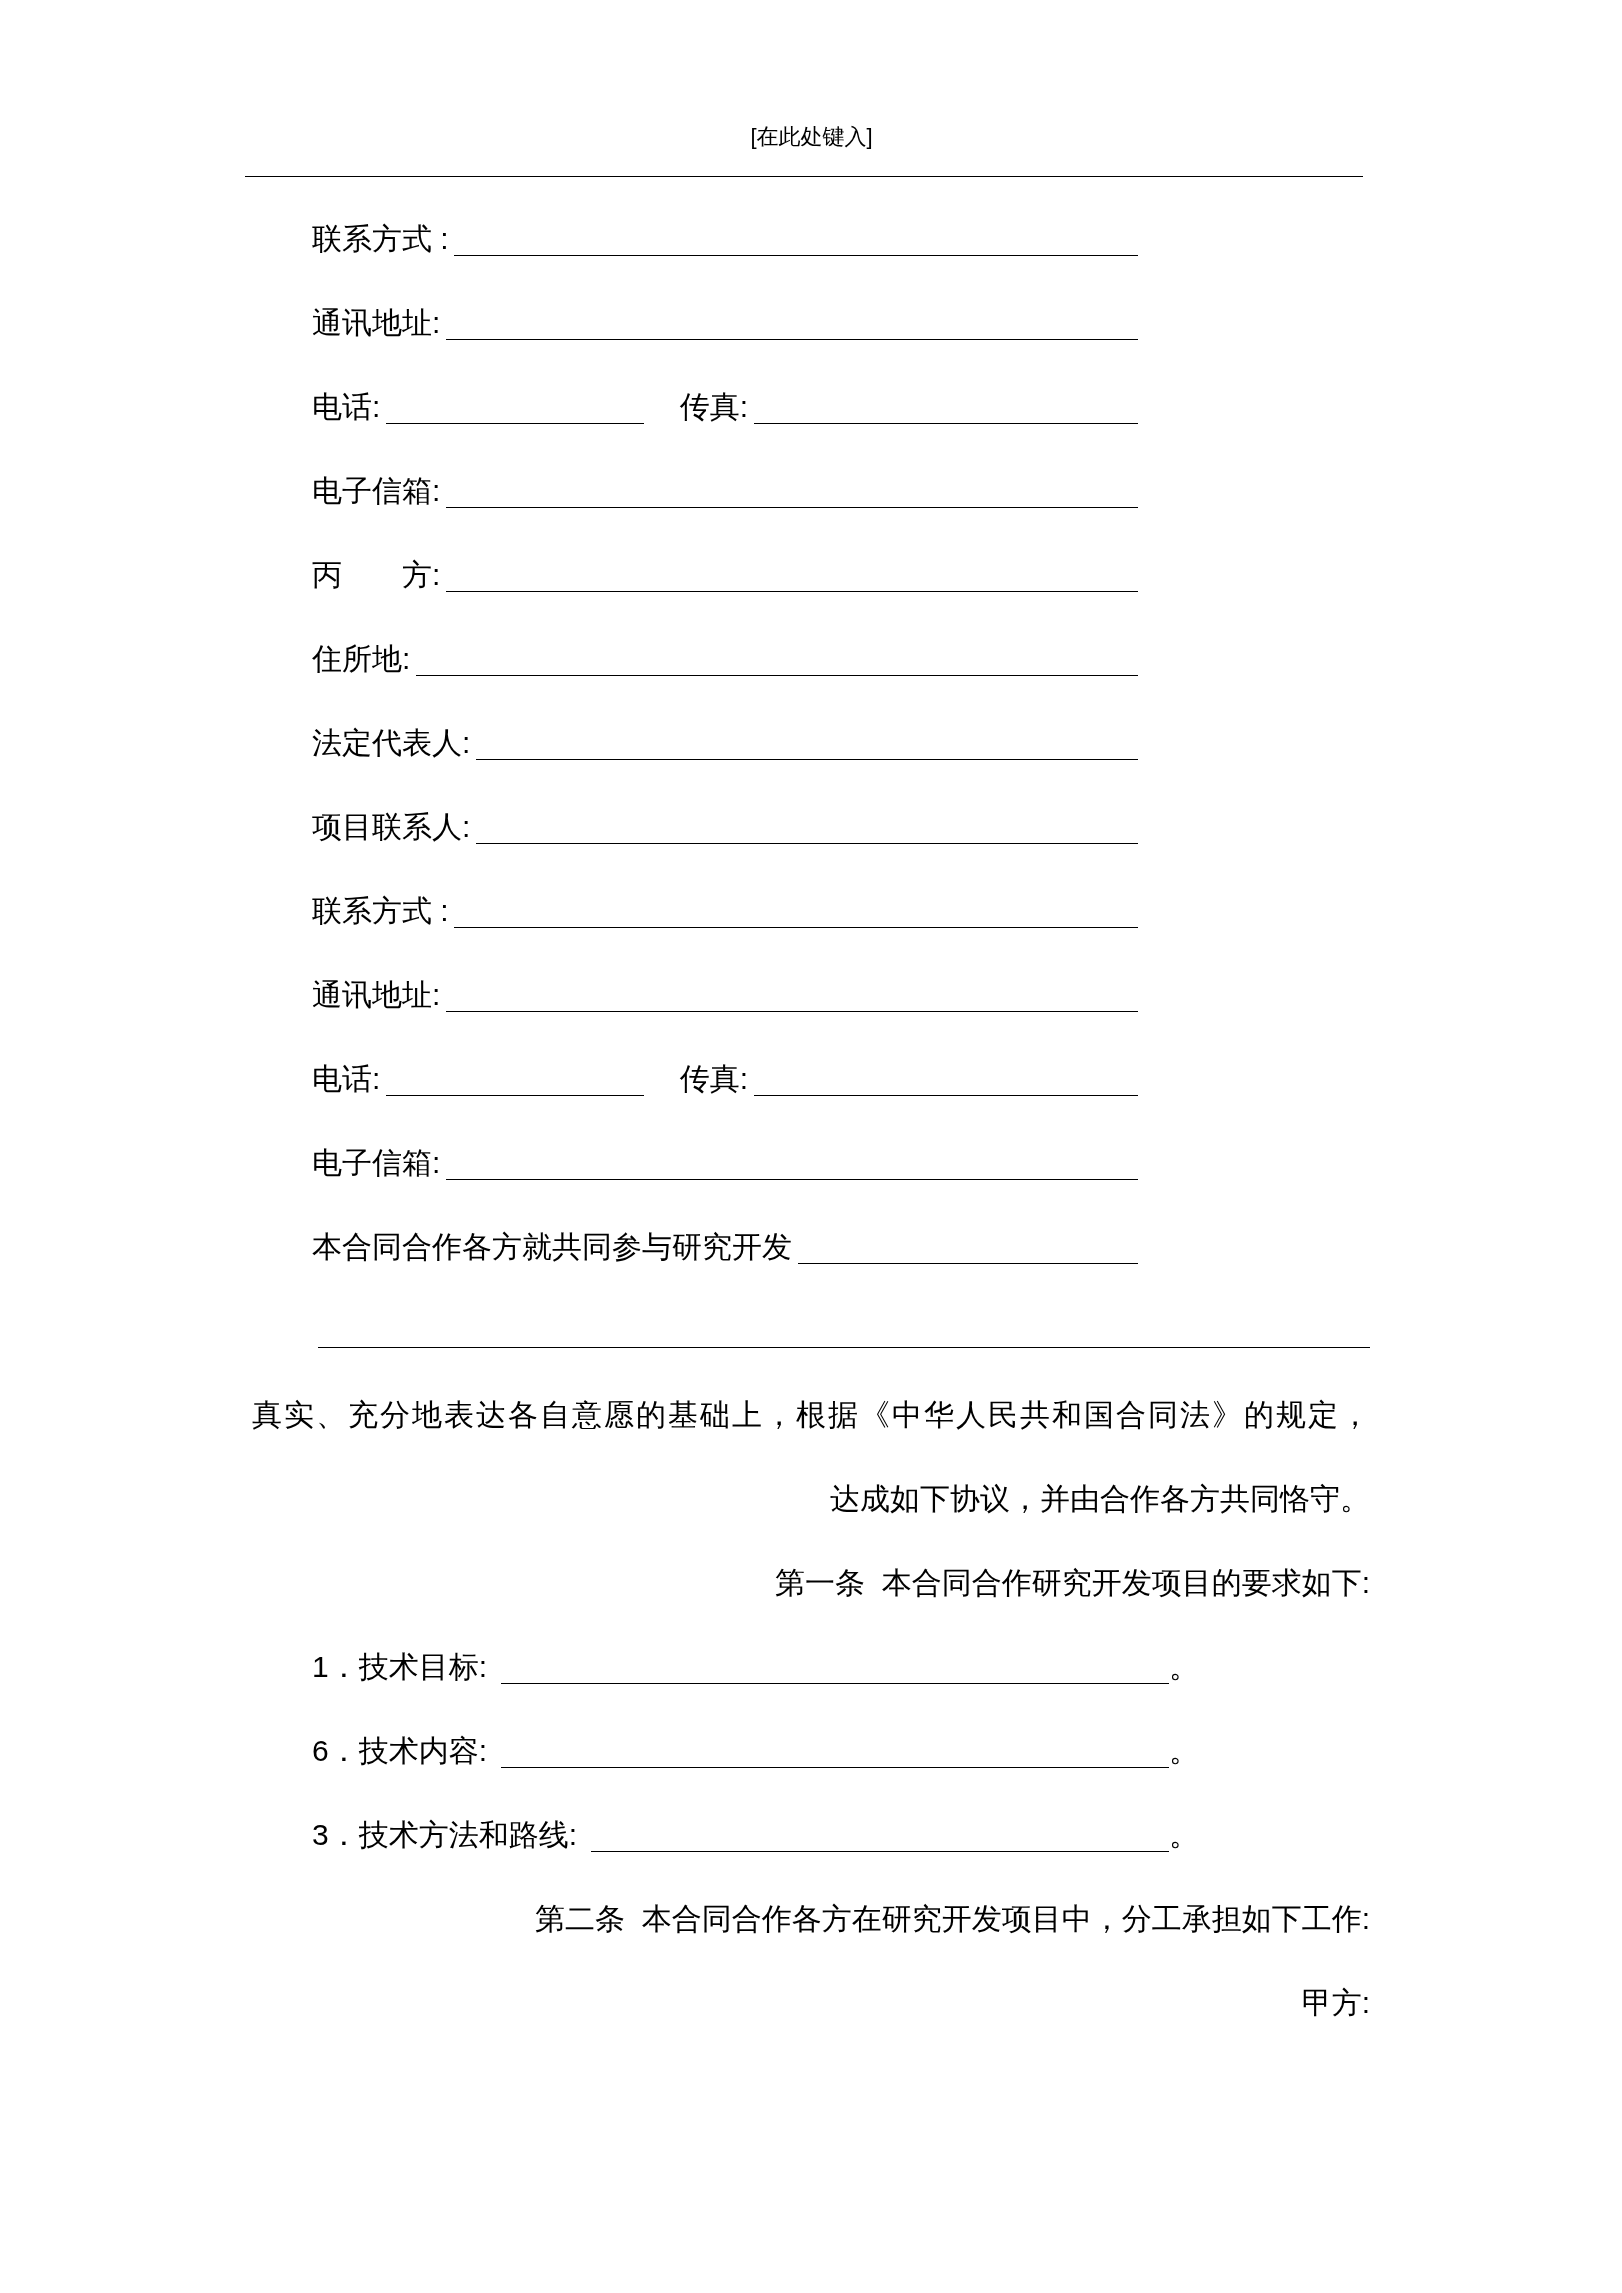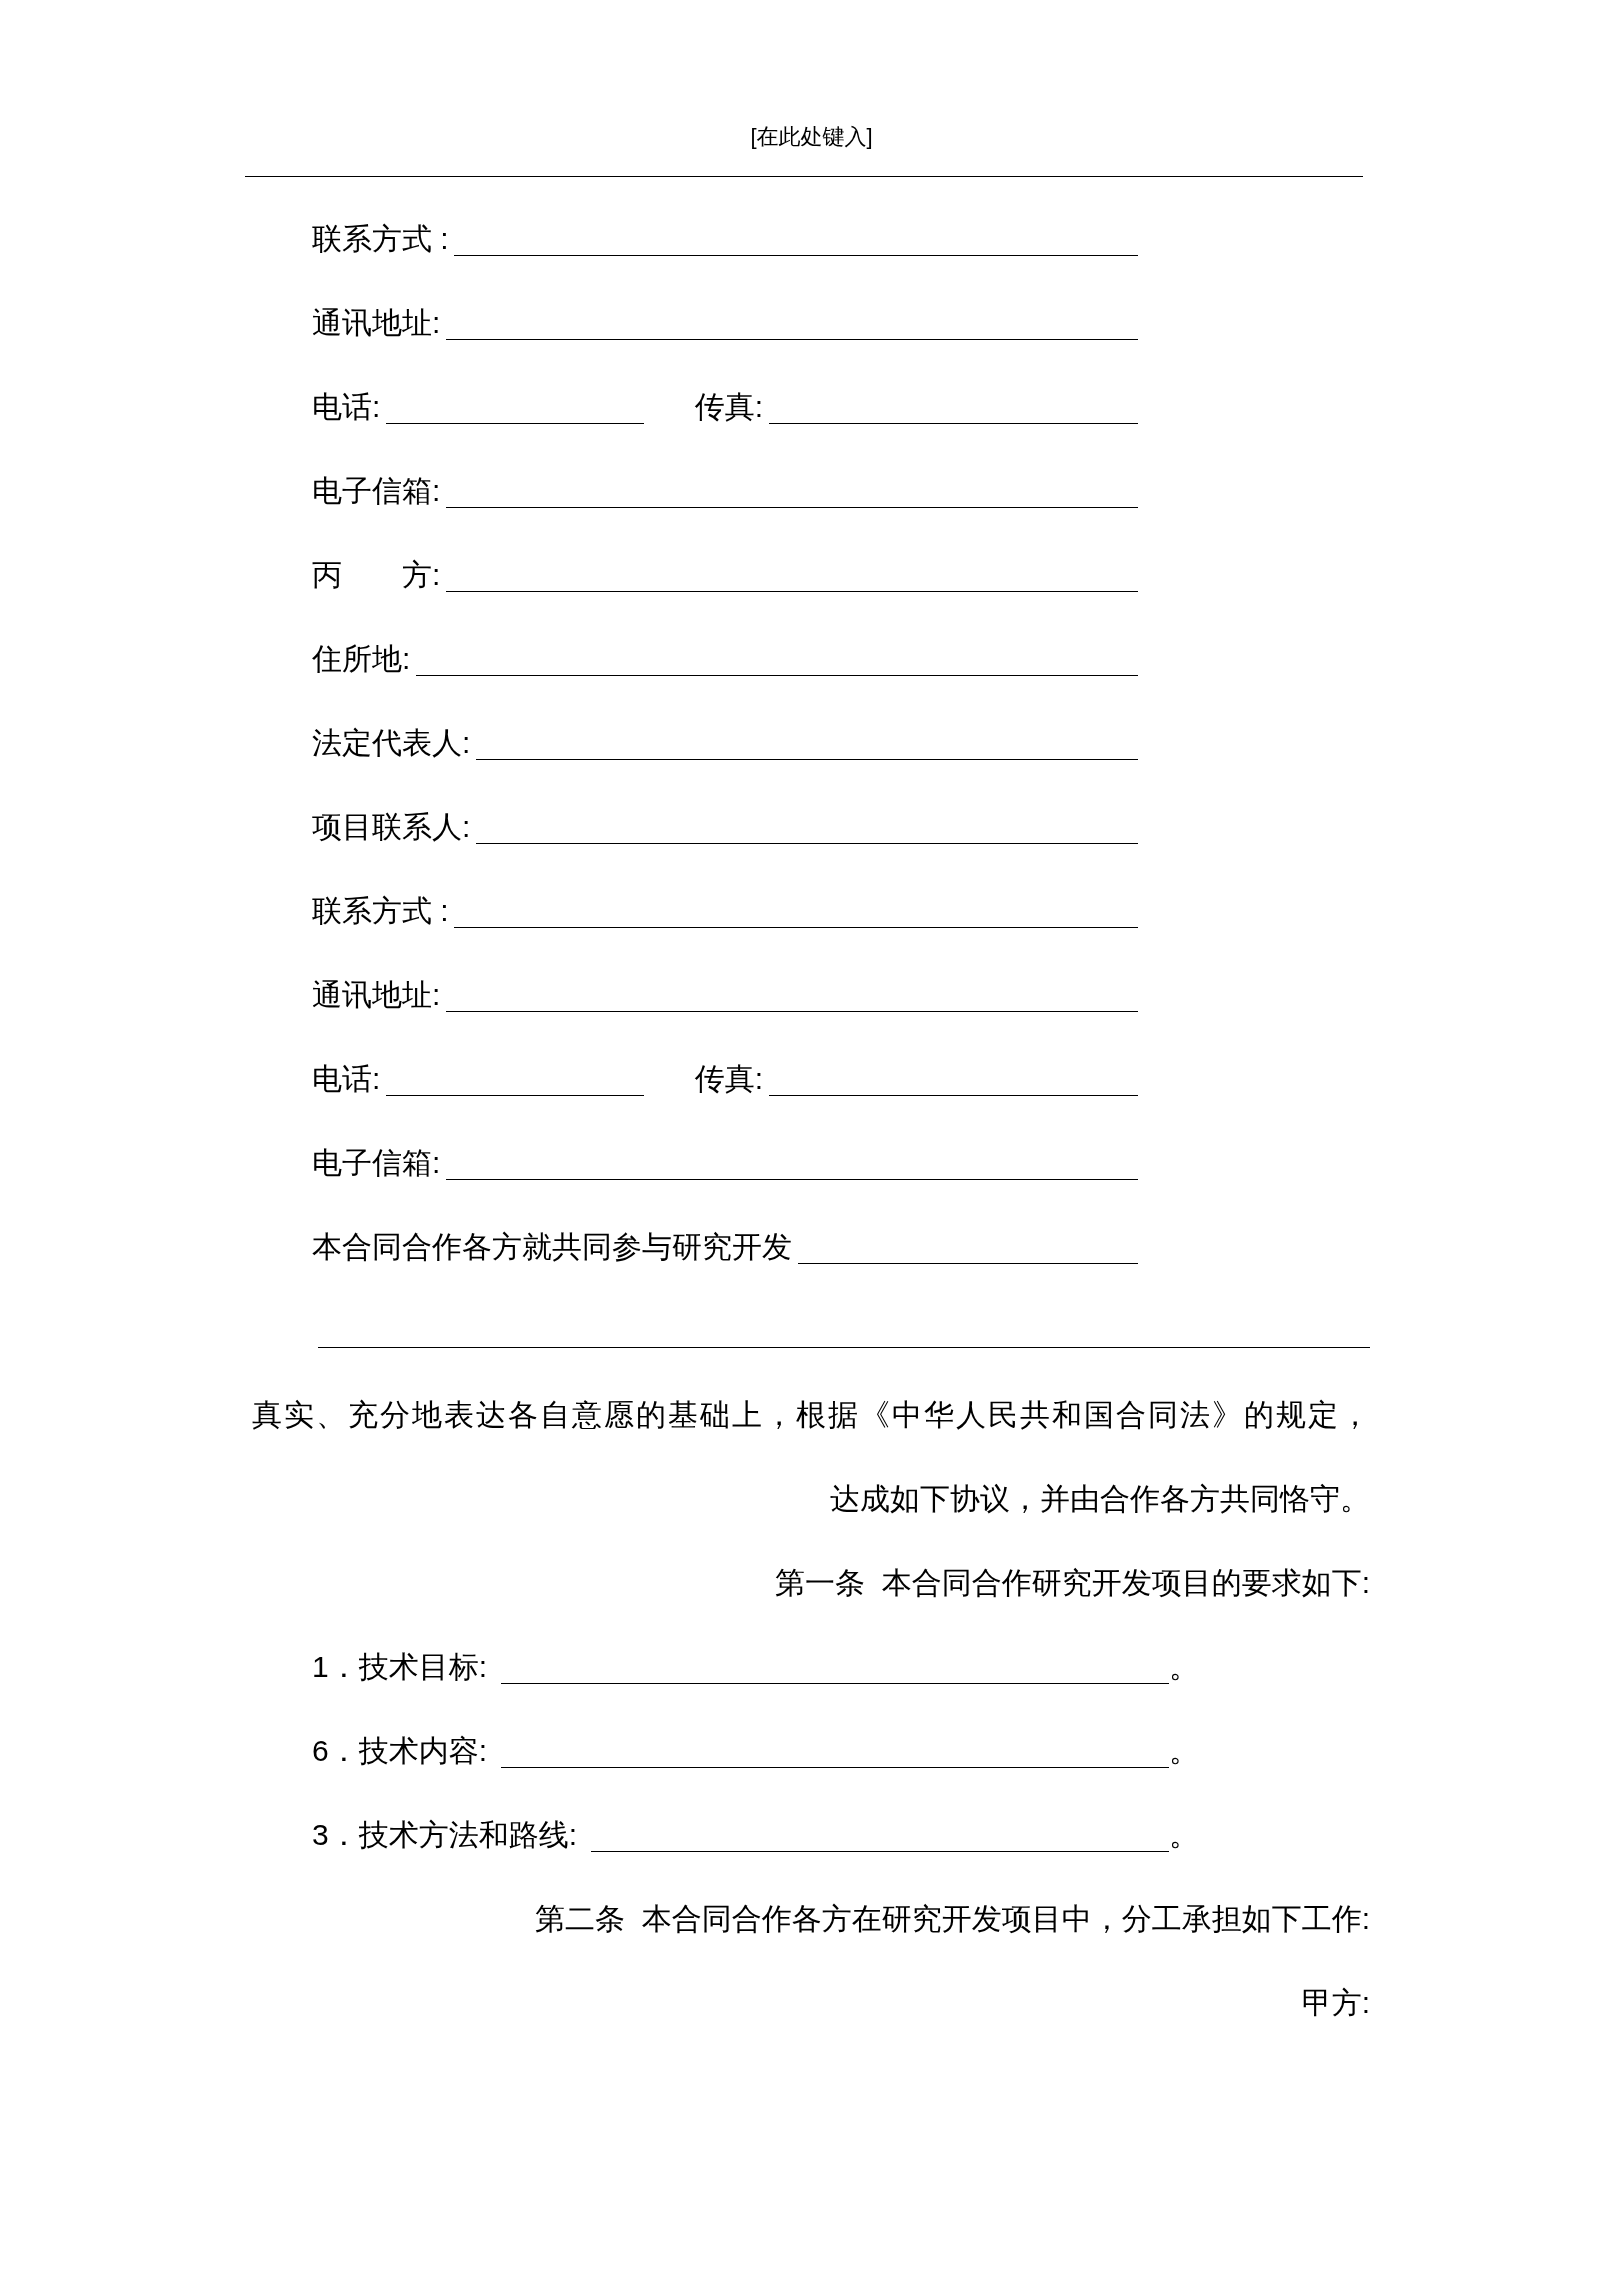--- a/index.html
+++ b/index.html
@@ -48,21 +48,21 @@
   .fieldline { width: 886px; }
   .itemline  { width: 947px; }
   .fullline  { width: 1118px; }
   .u {
     border-bottom: 1.8px solid #000000;
     height: 59px;
     margin-left: 5.5px;
   }
   .u.grow { flex: 1 1 auto; }
   .u-fixed { width: 258px; flex: 0 0 auto; }
-  .gap2 { margin-left: 51px; }
+  .gap2 { margin-left: 36px; }
   .spread { letter-spacing: 5.5px; }
   .justline {
     display: block;
     text-align: justify;
     text-align-last: justify;
   }
   .footer-rule {
     position: absolute;
     top: 2087px;
     left: 245px;

